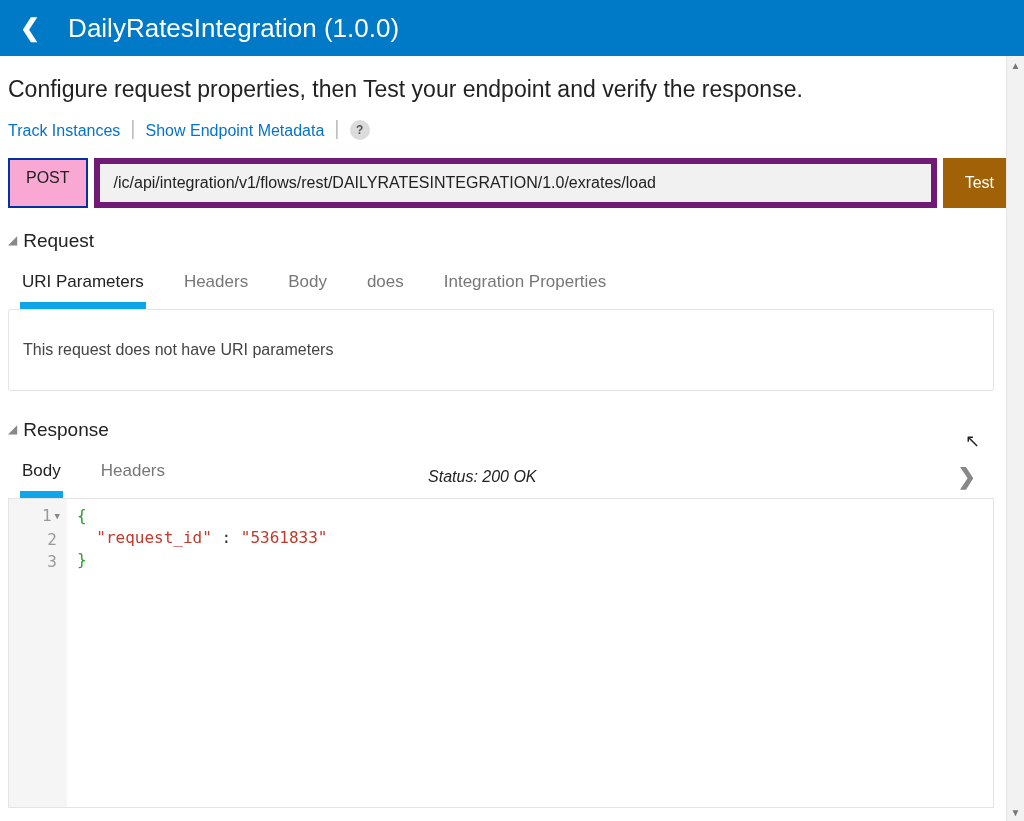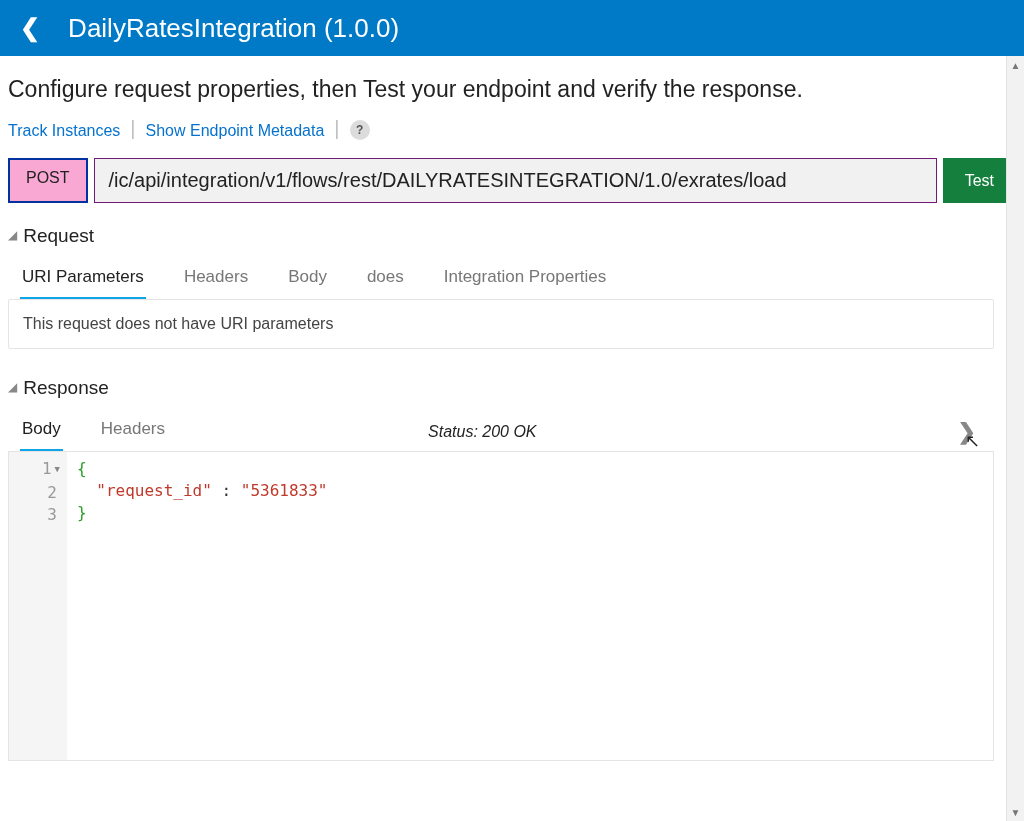--- a/index.html
+++ b/index.html
@@ -78,27 +78,27 @@
     background: #f9a8d4;
     padding: 9px 16px;
     font-size: 16px;
     color: #222;
     font-weight: 400;
     margin-right: 6px;
   }
   .urlbox {
     flex: 1;
     background: #f1f1f1;
-    border: 1px solid #701a75;
+    border: 6px solid #701a75;
     color: #222;
     padding: 10px 14px;
-    font-size: 20px;
+    font-size: 16px;
   }
   .test-btn {
-    background: #15803d;
+    background: #a16207;
     color: #fff;
     border: none;
     padding: 0 22px;
     font-size: 16px;
     cursor: pointer;
     margin-left: 6px;
   }
   .section-head {
     display: flex;
     align-items: center;
@@ -121,26 +121,26 @@
     margin-bottom: 0;
   }
   .tab {
     font-size: 17px;
     color: #777;
     padding: 6px 2px 10px 2px;
     cursor: pointer;
   }
   .tab.active {
     color: #222;
-    border-bottom: 2px solid #0ea5e9;
+    border-bottom: 7px solid #0ea5e9;
   }
   .req-panel {
     border: 1px solid #e4e4e4;
     border-radius: 2px;
-    padding: 15px 14px;
+    padding: 31px 14px;
     margin-top: 0px;
     font-size: 16px;
     color: #444;
     margin-bottom: 28px;
     width: 986px;
   }
   .resp-tabs-row {
     display: flex;
     align-items: center;
     justify-content: space-between;

